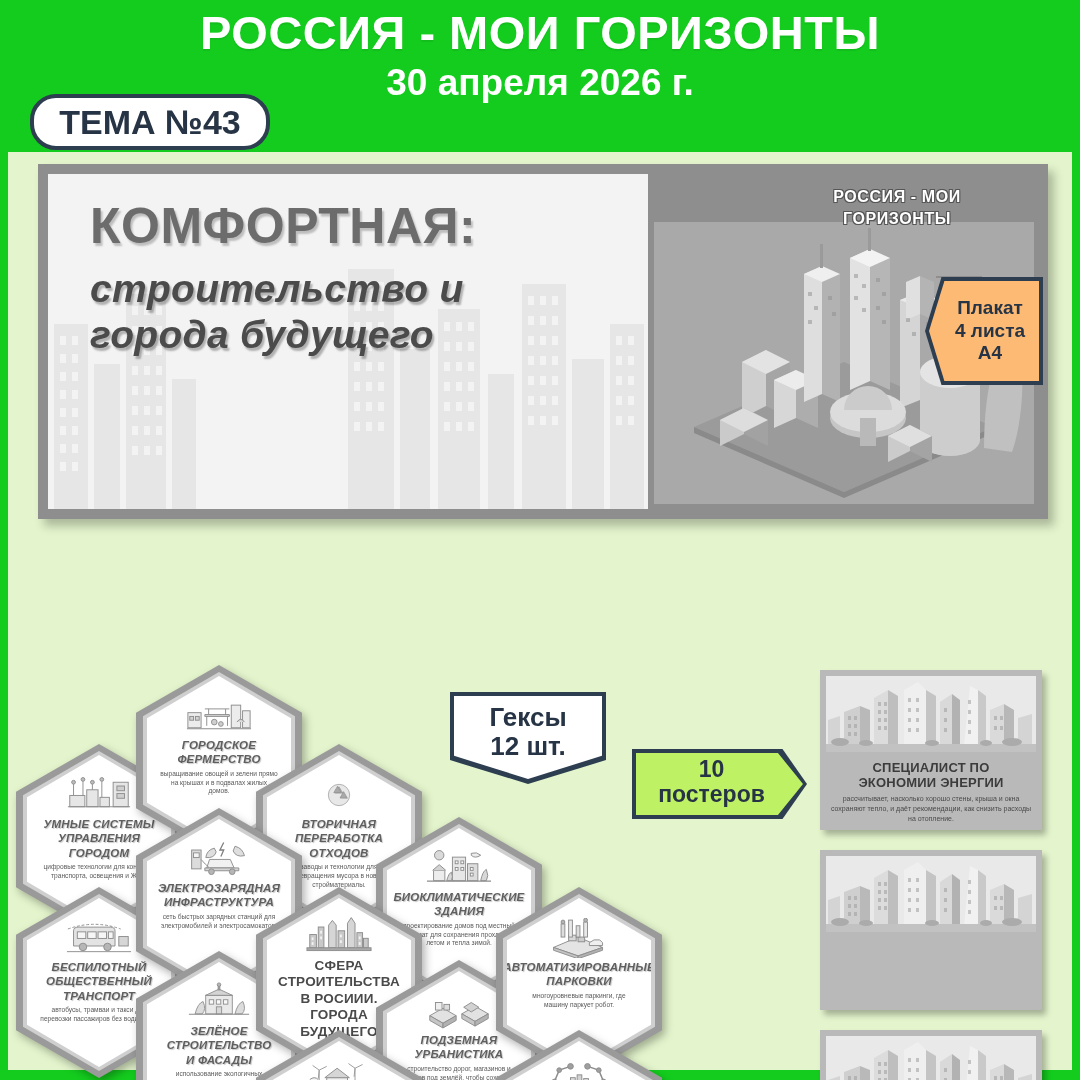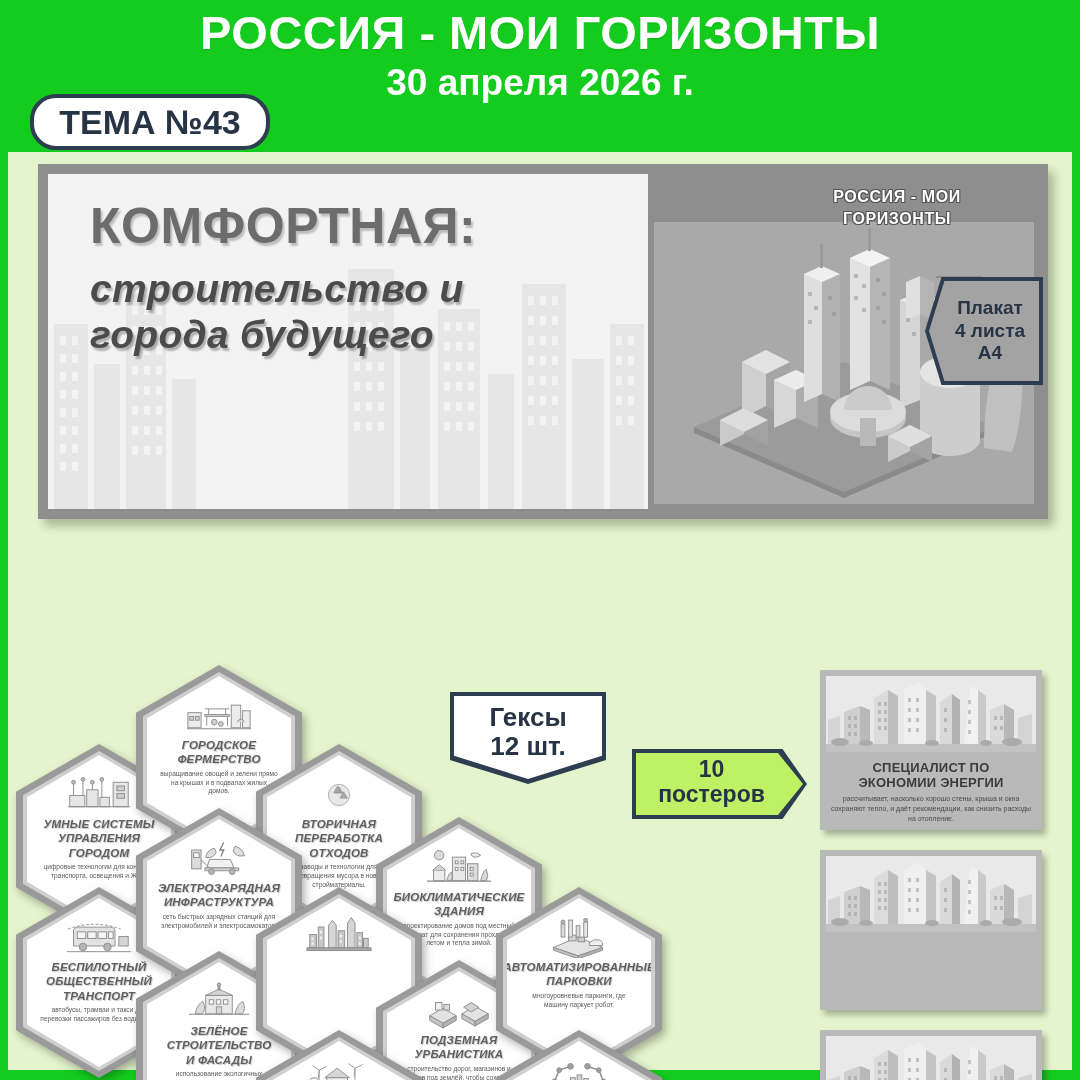--- a/index.html
+++ b/index.html
@@ -140,21 +140,21 @@
     position: absolute;
     right: 5px; top: 113px;
     width: 118px; height: 108px;
     background: #2c3e50;
     clip-path: polygon(14% 0%, 100% 0%, 100% 100%, 14% 100%, 0% 50%);
   }
   #callout-poster-fill {
     position: absolute;
     right: 9px; top: 117px;
     width: 110px; height: 100px;
-    background: #a3a3a3;
+    background: #fdba74;
     clip-path: polygon(14% 0%, 100% 0%, 100% 100%, 14% 100%, 0% 50%);
     color: #263445;
     font-weight: bold;
     font-size: 19px;
     line-height: 1.2;
     text-align: center;
     display: flex; align-items: center; justify-content: center;
     padding-left: 12px;
   }
 
@@ -781,20 +781,27 @@
         <rect x="15" y="16" width="2" height="3"></rect>
                     <rect x="15" y="22" width="2" height="3"></rect>
         <rect x="36" y="20" width="2" height="3"></rect>
                     <rect x="36" y="26" width="2" height="3"></rect>
         <rect x="56" y="22" width="2" height="3"></rect>
                     <rect x="56" y="28" width="2" height="3"></rect>
       </g>
     </g>
               </svg>
             </div>
+            <div class="hex-title">
+              <div>СФЕРА</div>
+              <div>СТРОИТЕЛЬСТВА</div>
+              <div>В РОСИИИ.</div>
+              <div>ГОРОДА</div>
+              <div>БУДУЩЕГО</div>
+            </div>
           </div>
         </div>
         <div class="hex" style="left: 368px; top: 808px;">
           <div class="hex-outer"></div>
           <div class="hex-mid"></div>
           <div class="hex-inner">
             <div class="hex-pic">
               <svg viewBox="0 0 70 42" width="68" height="40">
                 <g stroke="#8d8d8d" stroke-width="1">
       <polygon points="18,18 4,26 18,34 32,26" fill="#e2e2e2"></polygon>

